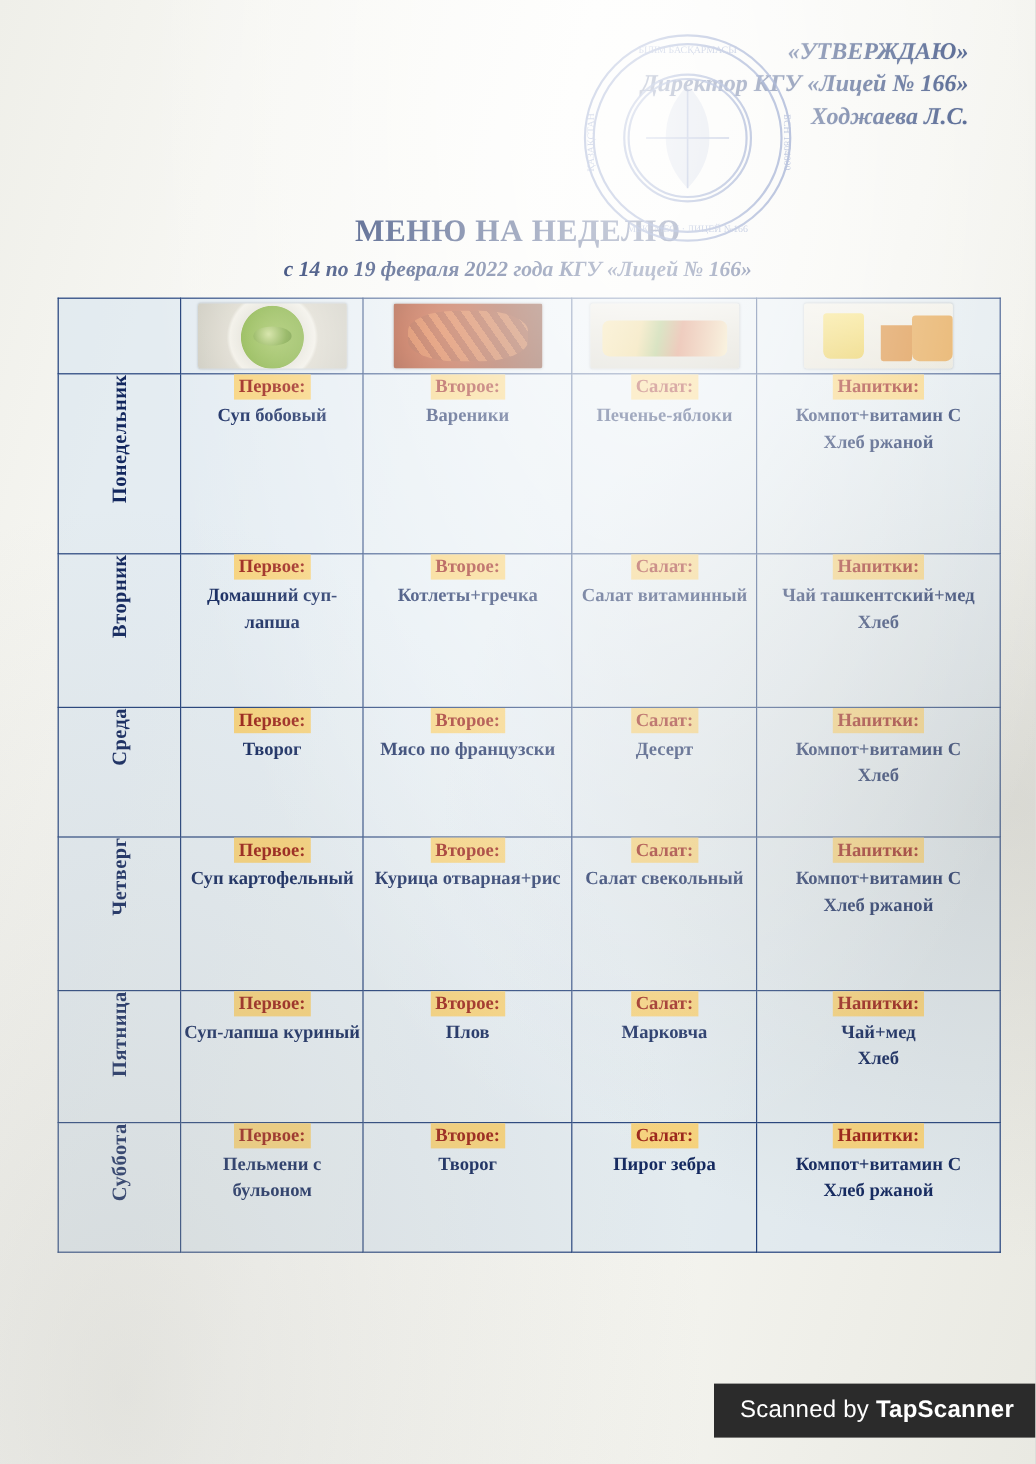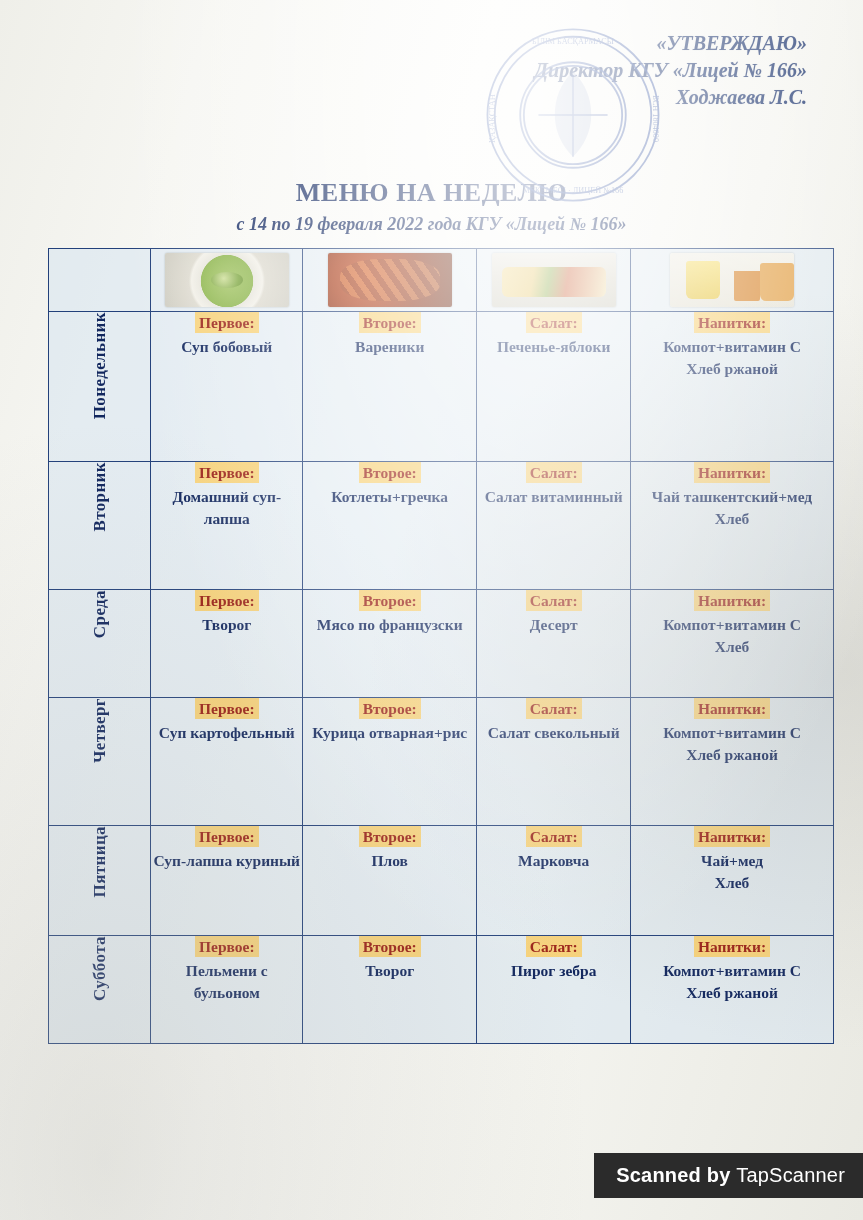--- a/index.html
+++ b/index.html
@@ -202,22 +202,22 @@
     right: 0;
     bottom: 22px;
     background: #2b2b2b;
     color: #ffffff;
     font-family: "Liberation Sans", sans-serif;
     font-size: 20px;
     padding: 11px 18px 11px 22px;
     letter-spacing: 0.2px;
     z-index: 7;
   }
-  .scanner-badge b { font-weight: normal; }
-  .scanner-badge span.light { font-weight: bold; }
+  .scanner-badge b { font-weight: bold; }
+  .scanner-badge span.light { font-weight: normal; }
 </style>
 </head>
 <body>
 
 <div id="page">
 
   <svg class="stamp" viewBox="0 0 200 200" aria-hidden="true">
     <g fill="none" stroke="#2a4a9c" stroke-width="2">
       <circle cx="100" cy="100" r="94"></circle>
       <circle cx="100" cy="100" r="86"></circle>

